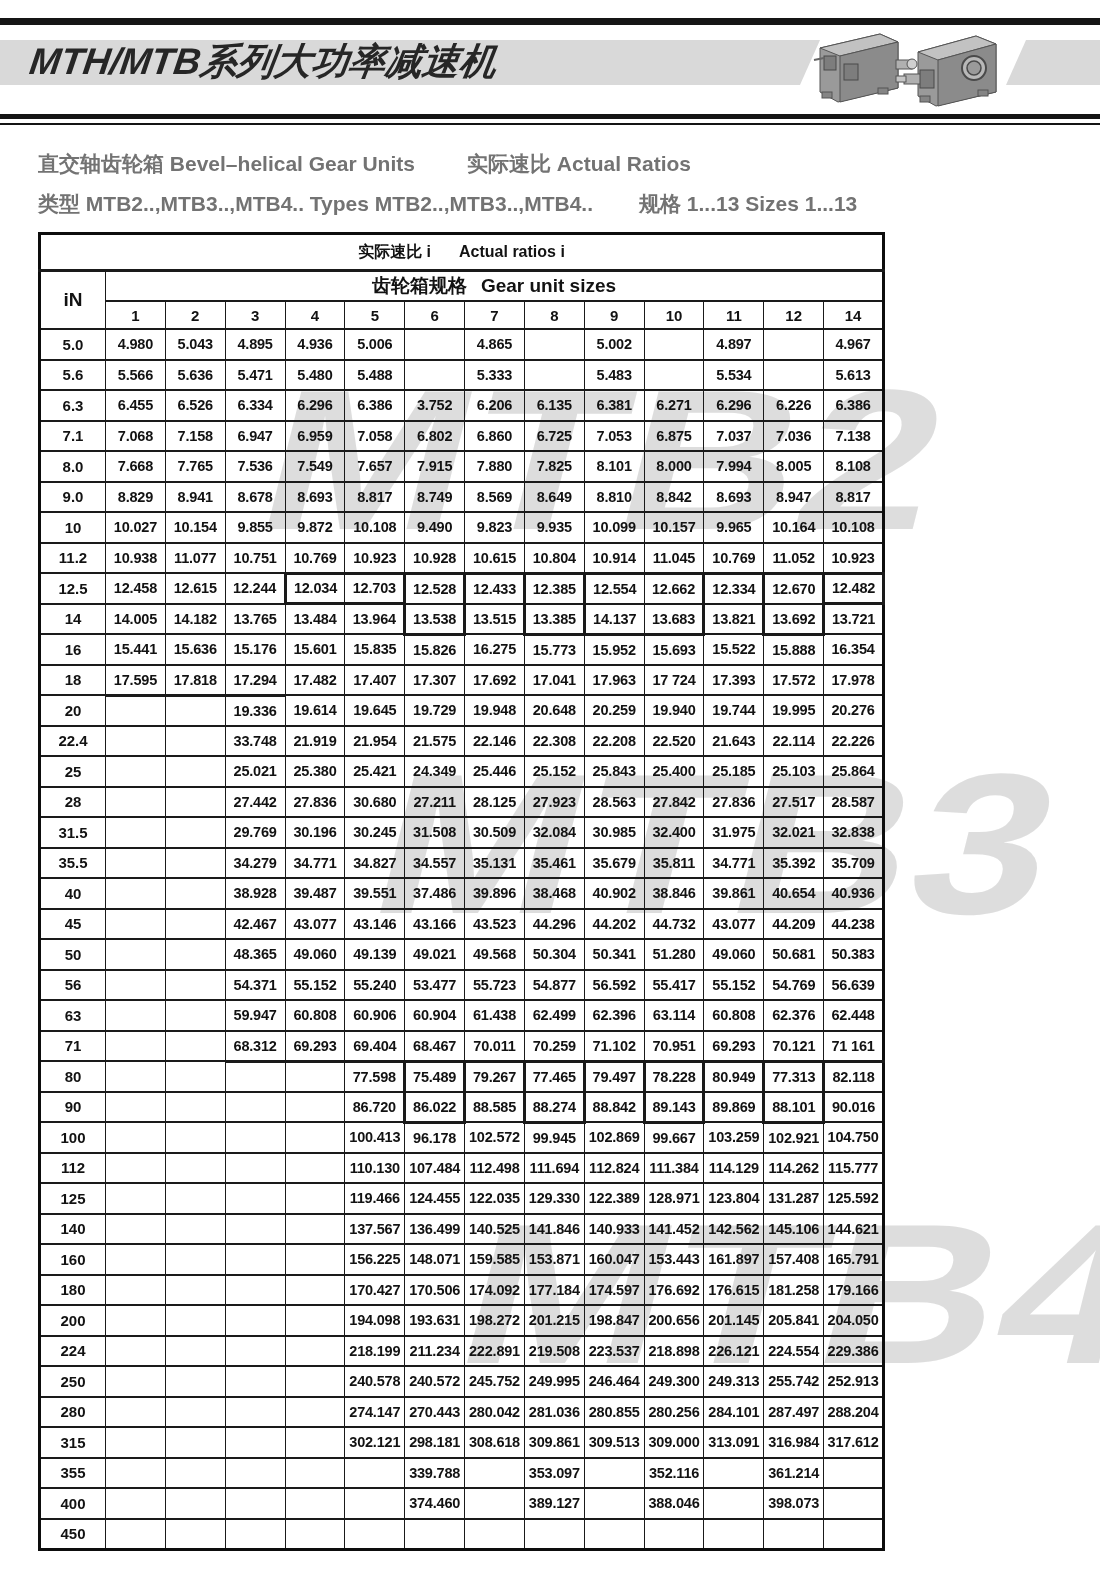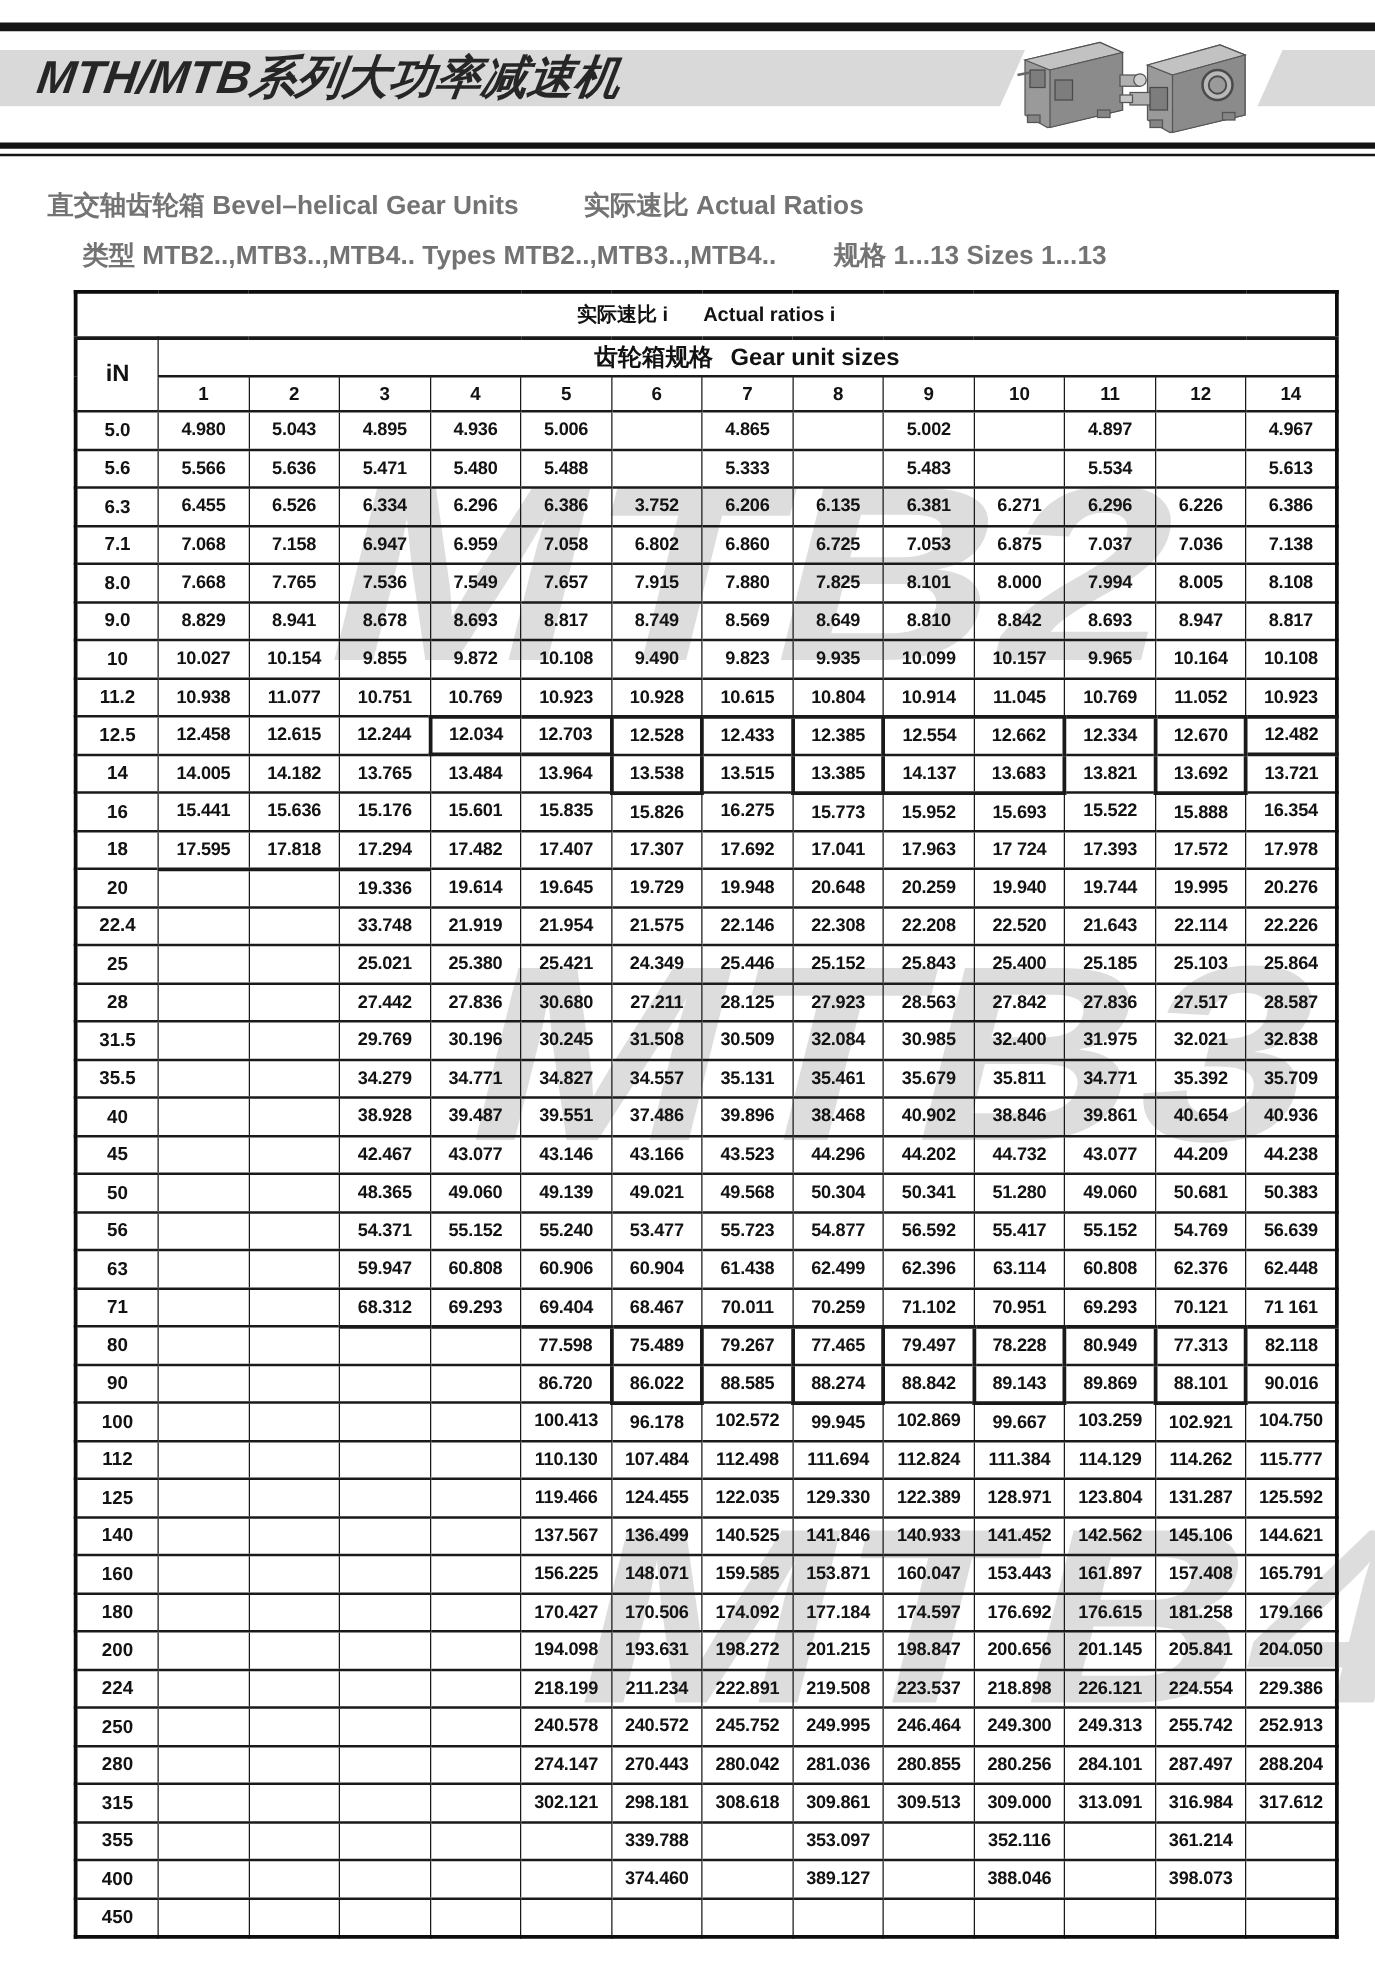--- a/index.html
+++ b/index.html
@@ -16,37 +16,37 @@
     position:absolute;left:30px;top:38px;height:48px;display:flex;align-items:center;
     font-size:37px;font-weight:bold;font-style:italic;letter-spacing:0px;color:#262626;
     transform:skewX(-8deg);white-space:nowrap;z-index:3;
   }
   .gear-art{position:absolute;left:808px;top:26px;z-index:2;}
   .double-rule{position:absolute;left:0;top:114px;width:100%;height:4px;
     border-top:5px solid #141414;border-bottom:2px solid #141414;background:#fff;}
   
   .subtitle{position:absolute;left:38px;white-space:nowrap;font-weight:bold;color:#737373;}
   .subtitle-1{top:150px;font-size:21px;}
-  .subtitle-2{top:190px;font-size:21px;margin-left:28px;}
+  .subtitle-2{top:190px;font-size:21px;}
   .sub-gap-1{margin-left:52px;}
   .sub-gap-2{margin-left:46px;}
   
   .table-wrap{position:absolute;left:38px;top:232px;width:1024px;}
   .watermark{
     position:absolute;z-index:0;font-weight:bold;color:#c3c3c3;opacity:.55;
     font-size:200px;line-height:1;transform:skewX(-14deg) scaleX(1.22);
     transform-origin:left top;letter-spacing:2px;pointer-events:none;
     font-family:"Liberation Sans",sans-serif;
   }
   .wm-1{left:255px;top:128px;}
   .wm-2{left:368px;top:512px;}
   .wm-3{left:455px;top:962px;}
   table.ratios{
     position:relative;z-index:1;border-collapse:collapse;table-layout:fixed;
-    width:1012px;background:transparent;margin-left:21px;
+    width:847px;background:transparent;
   }
   .ratios th,.ratios td{
     border:1.4px solid #1a1a1a;border-top-width:2.2px;border-bottom-width:2.2px;
     padding:0;text-align:center;vertical-align:middle;background:transparent;
     font-weight:bold;color:#121212;overflow:hidden;white-space:nowrap;
   }
   table.ratios{border:3px solid #0d0d0d;}
   .hdr-title th{height:34px;font-size:16px;border-bottom-width:3.2px;}
   .hdr-title .zh{margin-right:28px;}
   .hdr-group th{height:28px;font-size:19px;}

